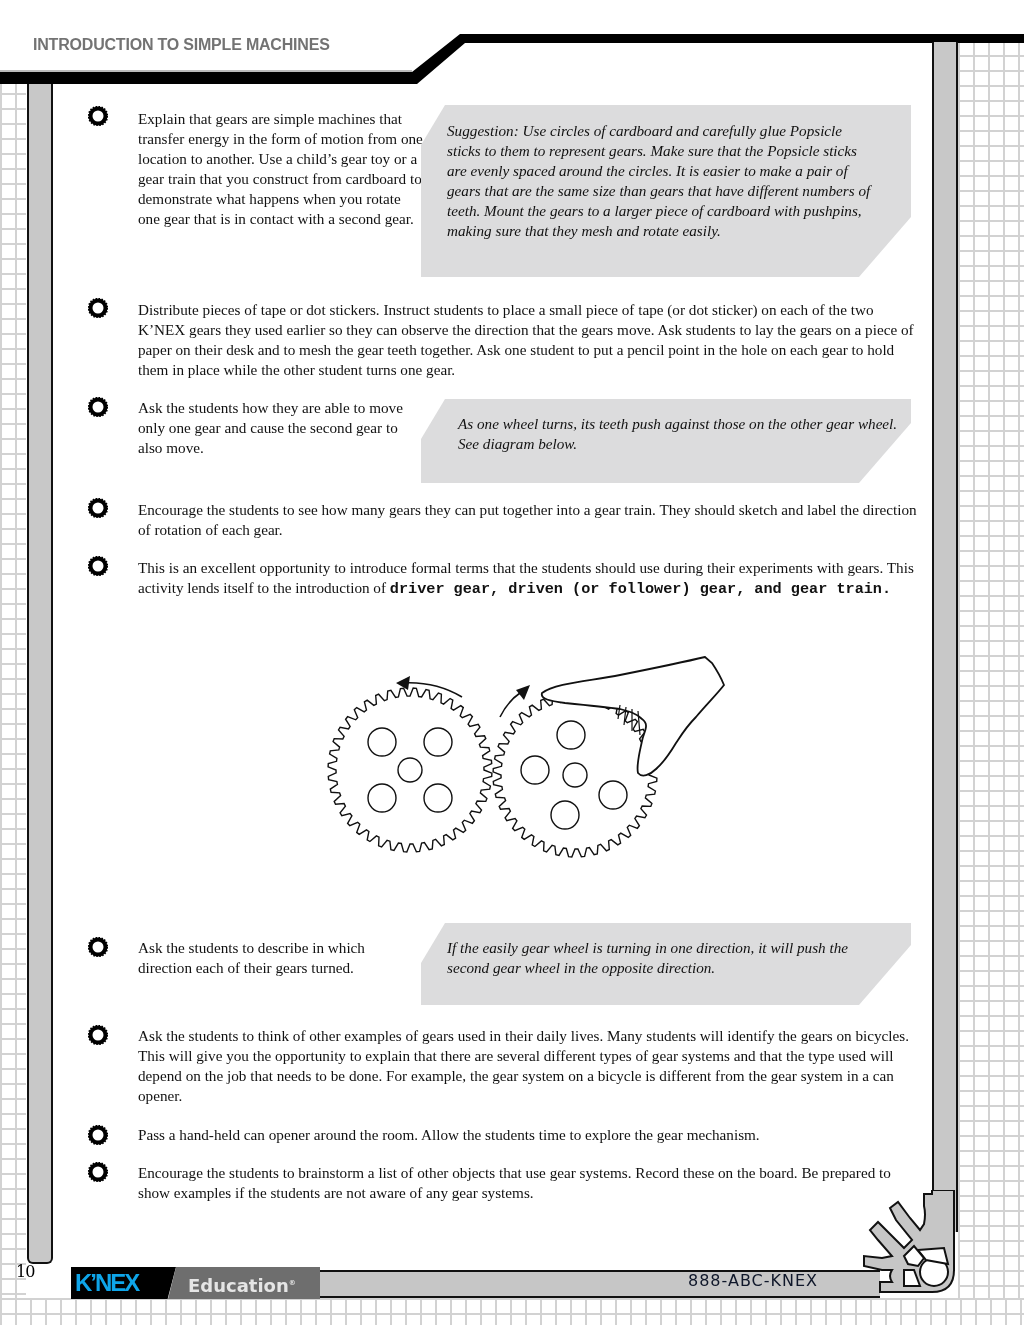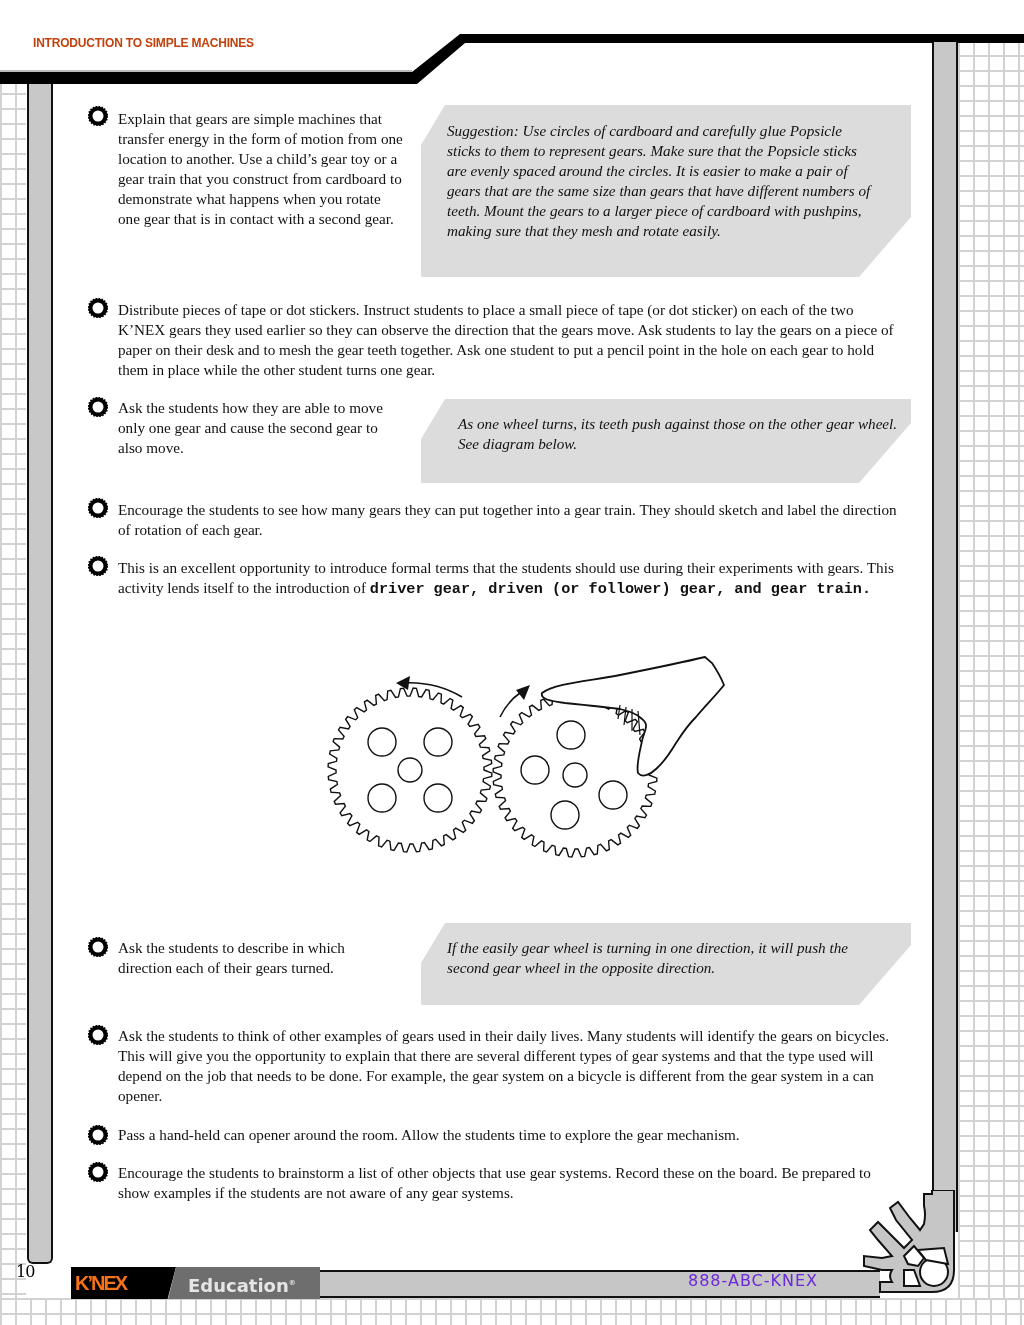--- a/index.html
+++ b/index.html
@@ -18,21 +18,21 @@
     background-size: 15px 15px;
   }
   #grid-left { left: 0; top: 78px; width: 26px; height: 1247px; }
   #grid-right { left: 958px; top: 40px; width: 66px; height: 1285px; }
   #grid-bottom { left: 0; top: 1298px; width: 1024px; height: 27px; }
 
   
   #header-title {
     position: absolute; left: 33px; top: 36px;
     font-family: "Liberation Sans", sans-serif; font-weight: bold;
-    font-size: 12px; letter-spacing: -0.2px; color: #c2410c; text-align: right;
+    font-size: 16px; letter-spacing: -0.2px; color: #737373; text-align: right;
   }
   #header-bar { position: absolute; left: 0; top: 0; width: 1024px; height: 90px; }
 
   
   .rail {
     position: absolute; background: #c8c8c8;
     border-left: 2px solid #111; border-right: 2px solid #111;
   }
   #rail-left { left: 27px; top: 84px; width: 22px; height: 1178px; border-bottom: 2px solid #111; border-radius: 0 0 6px 6px; }
   #rail-right { left: 932px; top: 42px; width: 22px; height: 1190px; }
@@ -40,45 +40,46 @@
   
   #page-number {
     position: absolute; left: 16px; top: 1262px; font-size: 16px;
     font-family: "DejaVu Serif", serif; color: #000; letter-spacing: -1px;
   }
   #footer-logo {
     position: absolute; left: 71px; top: 1267px; height: 32px; width: 249px;
     display: flex;
   }
   #knex-mark {
-    background: #000; color: #f97316; width: 105px; height: 32px;
-    font-family: "Liberation Sans", sans-serif; font-weight: bold; font-size: 20px;
+    background: #000; color: #0ea5e9; width: 105px; height: 32px;
+    font-family: "Liberation Sans", sans-serif; font-weight: bold; font-size: 24px;
     line-height: 32px; text-align: left; padding-left: 4px; box-sizing: border-box;
     letter-spacing: -2px; position: relative;
     clip-path: polygon(0 0, 100% 0, 92% 100%, 0 100%);
   }
   #edu-mark {
     background: #6e6e6e; color: #e5e5e5; flex: 1; height: 32px; margin-left: -8px;
     font-family: "DejaVu Sans", sans-serif; font-weight: bold; font-size: 18px;
     line-height: 32px; padding-left: 20px; box-sizing: border-box;
     clip-path: polygon(8px 0, 100% 0, 100% 100%, 0 100%);
   }
   #footer-bar {
     position: absolute; left: 320px; top: 1270px; width: 560px; height: 24px;
     background: #c6c6c6; border-top: 2px solid #111; border-bottom: 2px solid #111;
   }
   #footer-phone {
     position: absolute; left: 688px; top: 1271px;
-    font-family: "DejaVu Sans", sans-serif; font-size: 16px; color: #6d28d9; letter-spacing: 1px;
+    font-family: "DejaVu Sans", sans-serif; font-size: 16px; color: #0f172a; letter-spacing: 1px;
   }
   #corner-connector { position: absolute; left: 852px; top: 1190px; width: 110px; height: 110px; }
   .gear-bullet { position: absolute; width: 20px; height: 20px; }
   .item-text {
     position: absolute; font-size: 15.2px; line-height: 20px; color: #111;
     font-family: "Liberation Serif", serif;
+    margin-left: 20px;
   }
   .note {
     position: absolute; background: #dcdcdd;
     clip-path: polygon(24px 0, 100% 0, 100% calc(100% - 60px), calc(100% - 52px) 100%, 0 100%, 0 40px);
   }
   .note-text {
     position: absolute; font-style: italic; font-size: 15.2px; line-height: 20px;
     color: #111; font-family: "Liberation Serif", serif;
   }
   b { font-weight: bold; font-family: Liberation Mono, monospace; }

